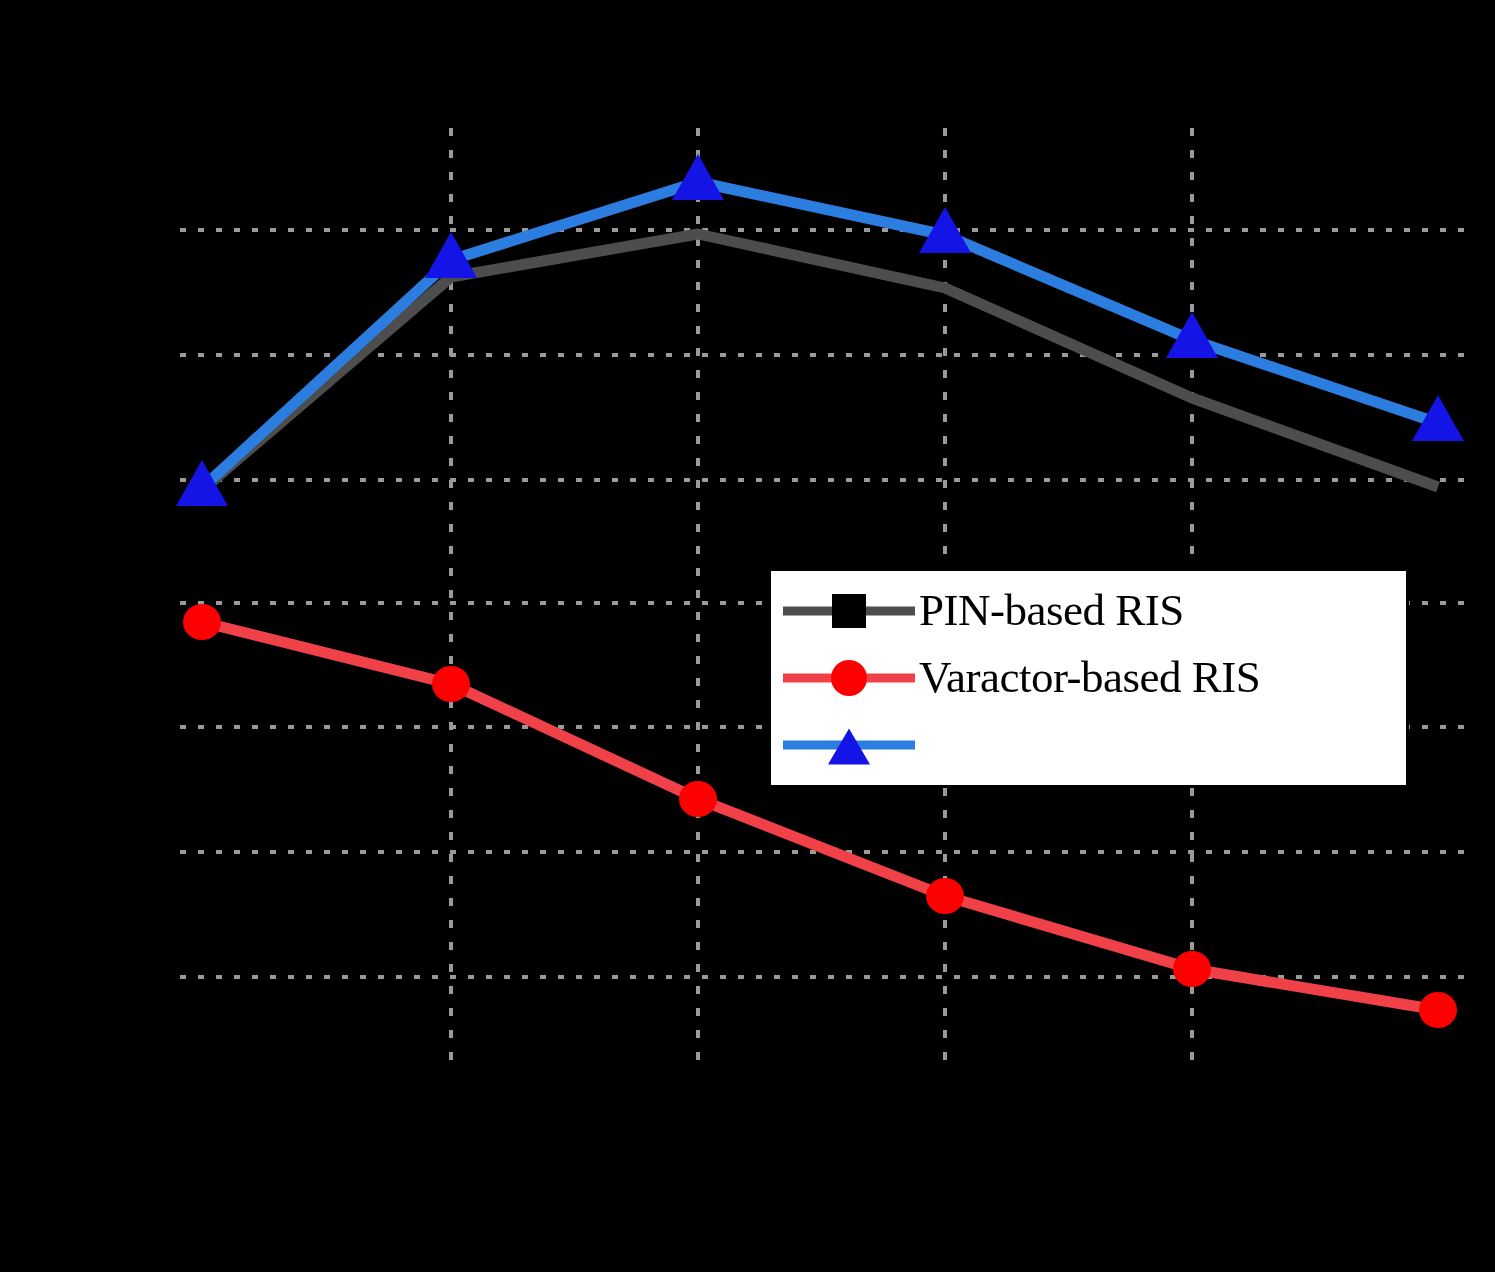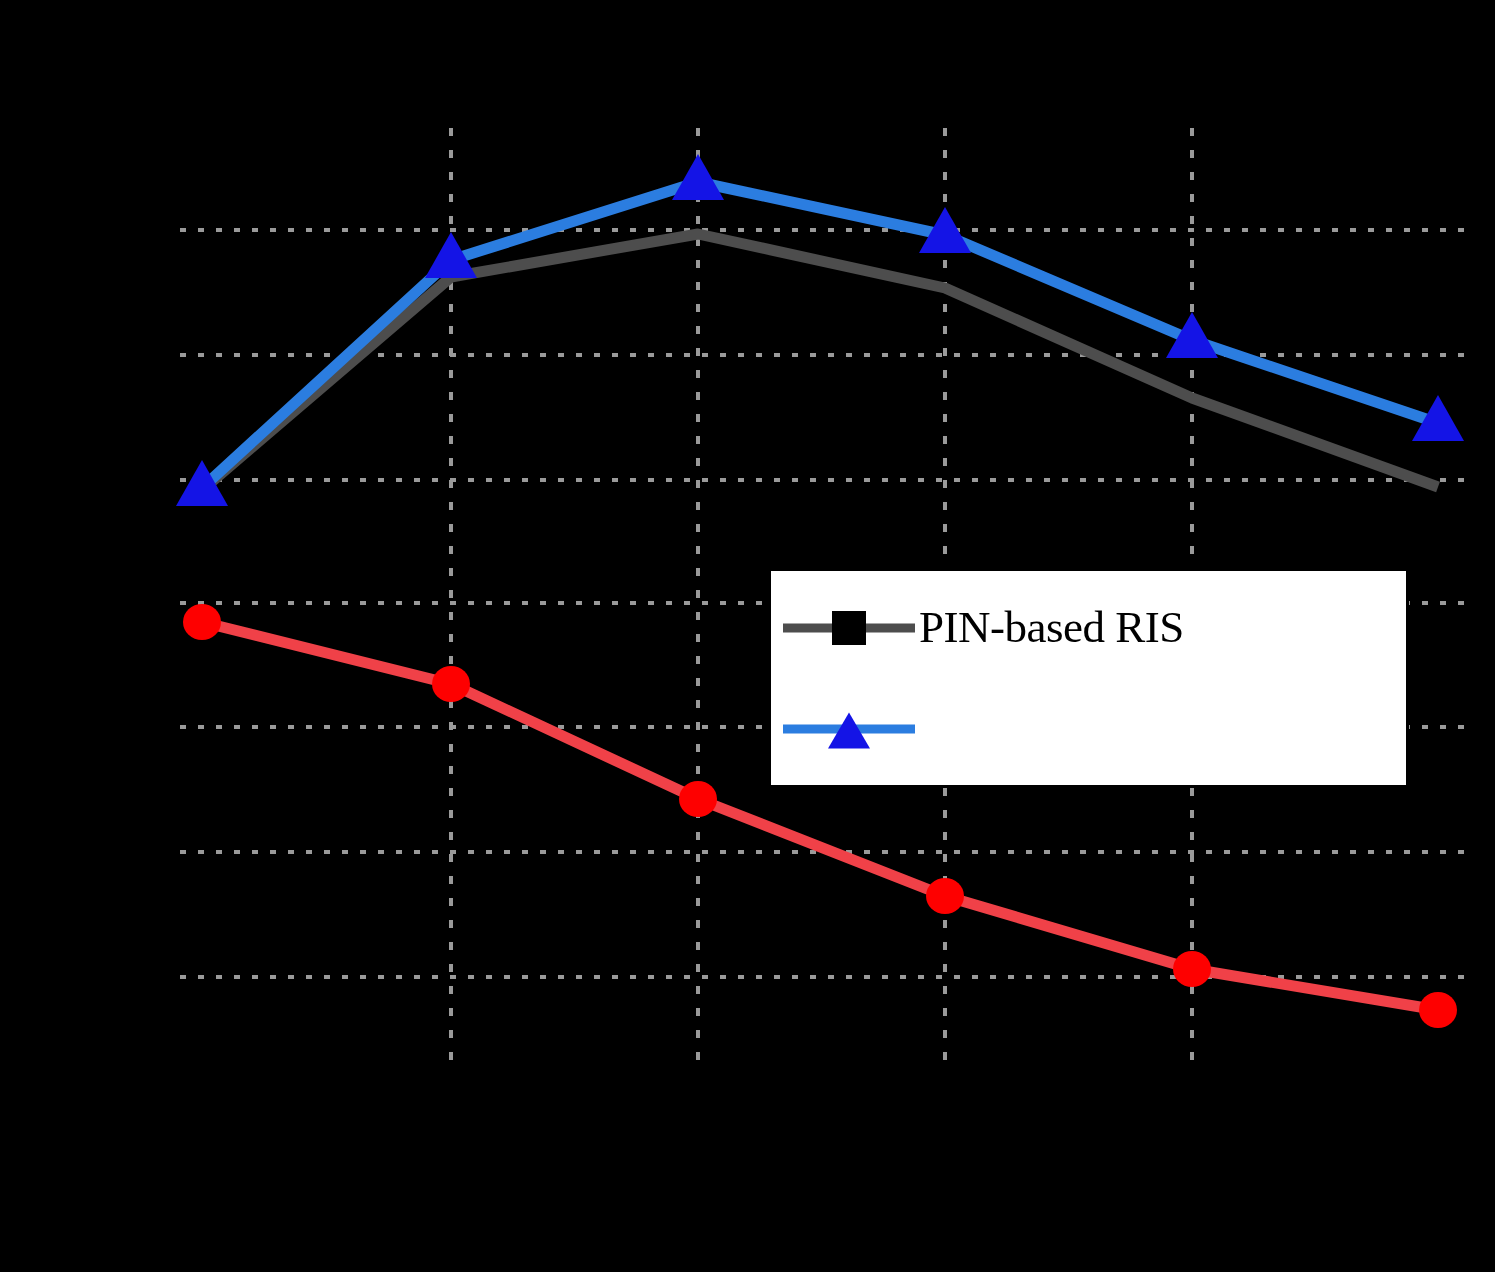--- a/index.html
+++ b/index.html
@@ -140,19 +140,26 @@
   <div id="legend">
     <div class="legend-row">
       <span class="legend-sample">
         <span class="legend-line" style="background:#4d4d4d"></span>
         <span class="legend-marker marker-square"></span>
       </span>
       <span class="legend-label">PIN-based RIS</span>
     </div>
     <div class="legend-row">
       <span class="legend-sample">
+        <span class="legend-line" style="background:#f04148"></span>
+        <span class="legend-marker marker-circle"></span>
+      </span>
+      <span class="legend-label">Varactor-based RIS</span>
+    </div>
+    <div class="legend-row">
+      <span class="legend-sample">
         <span class="legend-line" style="background:#2b7de0"></span>
         <span class="legend-marker marker-triangle"></span>
       </span>
     </div>
   </div>
 
 </div>
 
 </body></html>

